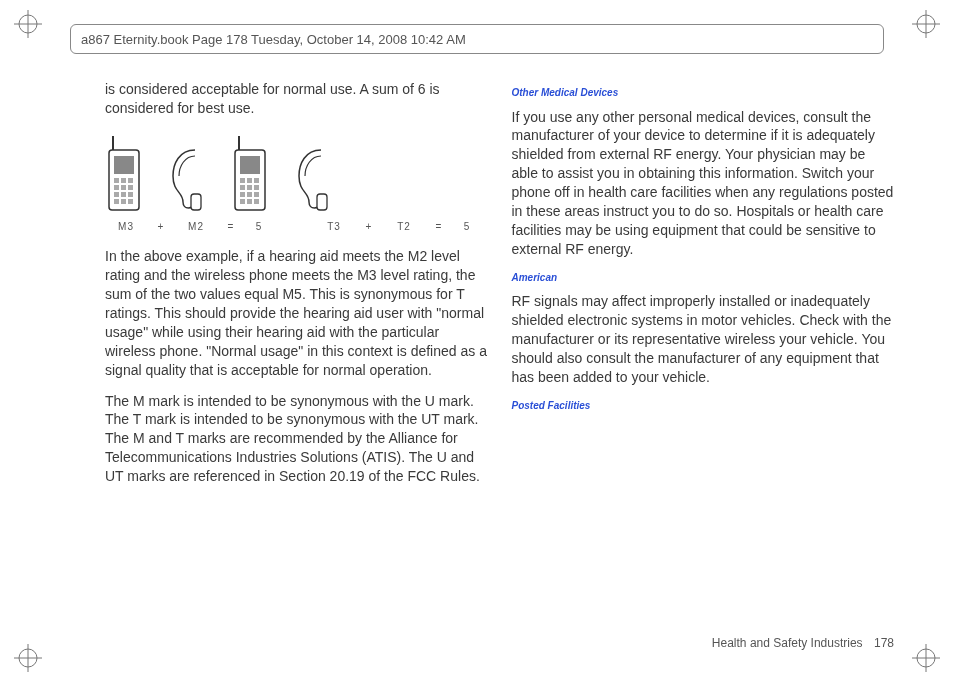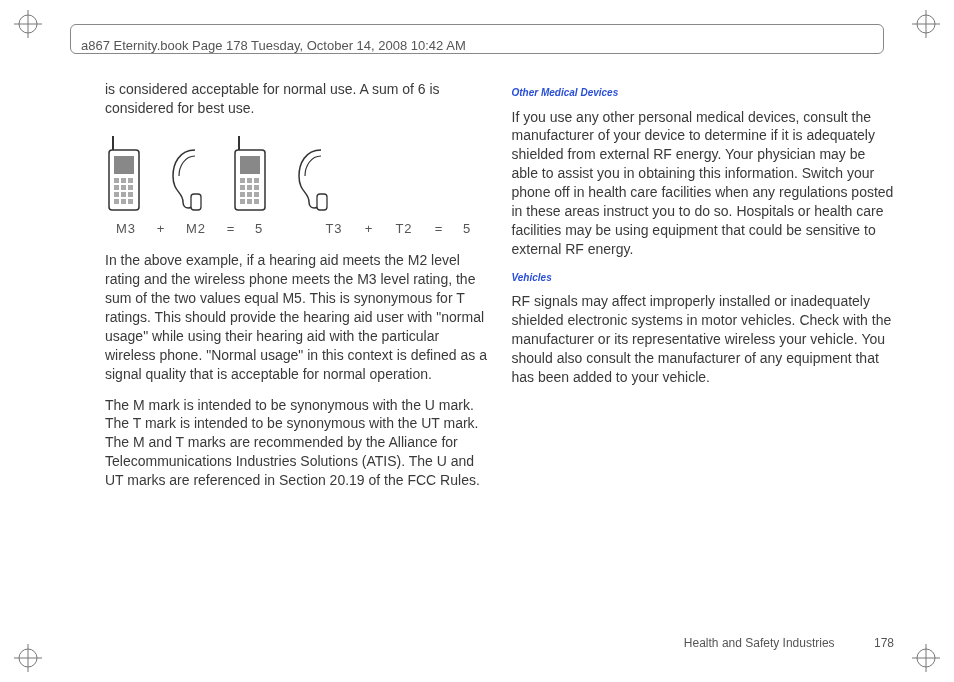--- a/index.html
+++ b/index.html
@@ -4,36 +4,36 @@
 <style>
   * { box-sizing: border-box; margin: 0; padding: 0; }
   html, body { width: 954px; height: 682px; background: #fff; font-family: Arial, Helvetica, sans-serif; color: #3a3a3a; }
   .page { position: relative; width: 954px; height: 682px; }
   .crop-mark { position: absolute; width: 28px; height: 28px; }
   .crop-mark svg { display:block; }
   .crop-tl { top: 10px; left: 14px; }
   .crop-tr { top: 10px; right: 14px; }
   .crop-bl { bottom: 10px; left: 14px; }
   .crop-br { bottom: 10px; right: 14px; }
-  .header-bar { position:absolute; top:24px; left:70px; right:70px; height:30px; border:1px solid #888; border-radius:6px; display:flex; align-items:flex-end; padding:0 10px; font-size:13px; color:#555; background:#fff; }
+  .header-bar { position:absolute; top:24px; left:70px; right:70px; height:30px; border:1px solid #888; border-radius:6px; display:flex; align-items:center; padding:0 10px; font-size:13px; color:#555; background:#fff; }
   .columns { position:absolute; top:80px; left:105px; right:60px; bottom:60px; display:flex; gap:24px; }
   .col { flex:1; font-size:14px; line-height:1.35; }
   .col p { margin-bottom:12px; }
   .section-head { color:#2a4fd6; font-weight:bold; font-style:italic; font-size:10px; margin:6px 0 8px 0; }
   .diagram { margin:18px 0 14px 0; }
   .diagram-row { display:flex; align-items:flex-end; justify-content:flex-start; gap:24px; }
   .pair { display:flex; align-items:flex-end; gap:18px; }
   .phone-svg, .ear-svg { display:block; }
-  .eq-row { display:flex; gap:0; font-size:13px; letter-spacing:1px; color:#555; margin-top:6px; }
+  .eq-row { display:flex; gap:0; font-size:10px; letter-spacing:1px; color:#555; margin-top:6px; }
   .eq-row span { display:inline-block; text-align:center; }
   .eq-row .lbl { width:42px; }
   .eq-row .op  { width:28px; }
   .eq-row .gap { width:40px; }
   .footer { position:absolute; bottom:32px; right:60px; font-size:12px; color:#555; }
-  .footer .pn { margin-left:36px; }
+  .footer .pn { margin-left:8px; }
 </style>
 </head>
 <body>
 <div class="page">
 
 <div class="crop-mark crop-tl">
   <svg width="28" height="28">
         <circle cx="14" cy="14" r="9" fill="none" stroke="#777" stroke-width="1"></circle>
         <line x1="14" y1="0" x2="14" y2="28" stroke="#777"></line>
         <line x1="0" y1="14" x2="28" y2="14" stroke="#777"></line>
@@ -150,22 +150,23 @@
       </div>
     </div>
 
     <p>In the above example, if a hearing aid meets the M2 level rating and the wireless phone meets the M3 level rating, the sum of the two values equal M5. This is synonymous for T ratings. This should provide the hearing aid user with "normal usage" while using their hearing aid with the particular wireless phone. "Normal usage" in this context is defined as a signal quality that is acceptable for normal operation.</p>
     <p>The M mark is intended to be synonymous with the U mark. The T mark is intended to be synonymous with the UT mark. The M and T marks are recommended by the Alliance for Telecommunications Industries Solutions (ATIS). The U and UT marks are referenced in Section 20.19 of the FCC Rules.</p>
   </div>
 
   <div class="col">
     <div class="section-head">Other Medical Devices</div>
     <p>If you use any other personal medical devices, consult the manufacturer of your device to determine if it is adequately shielded from external RF energy. Your physician may be able to assist you in obtaining this information. Switch your phone off in health care facilities when any regulations posted in these areas instruct you to do so. Hospitals or health care facilities may be using equipment that could be sensitive to external RF energy.</p>
-    <div class="section-head">Vehicles</div>
+    <div class="section-head">American</div>
     <p>RF signals may affect improperly installed or inadequately shielded electronic systems in motor vehicles. Check with the manufacturer or its representative wireless your vehicle. You should also consult the manufacturer of any equipment that has been added to your vehicle.</p>
+    <div class="section-head">Posted Facilities</div>
   </div>
 </div>
 
 <div class="footer">
   <span>Health and Safety Industries</span>
   <span class="pn">178</span>
 </div>
 
 </div>
 

